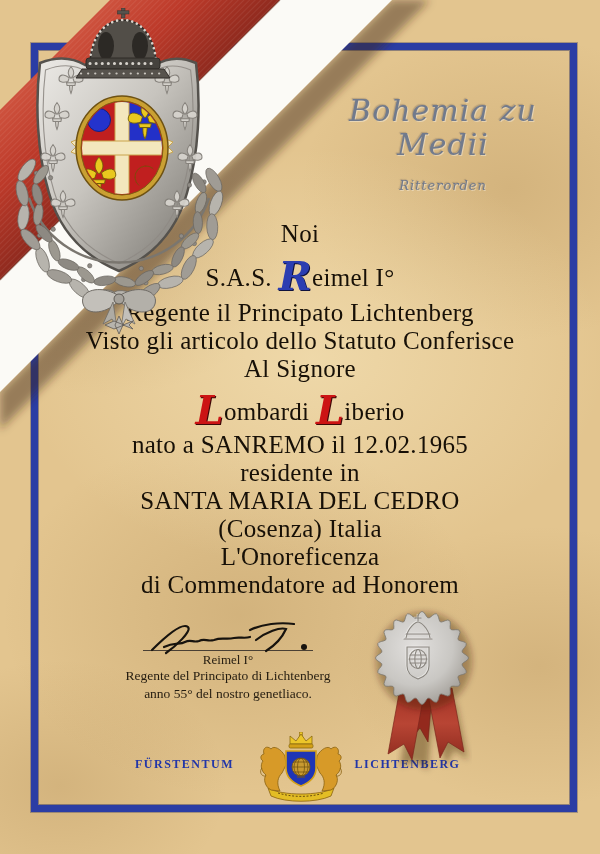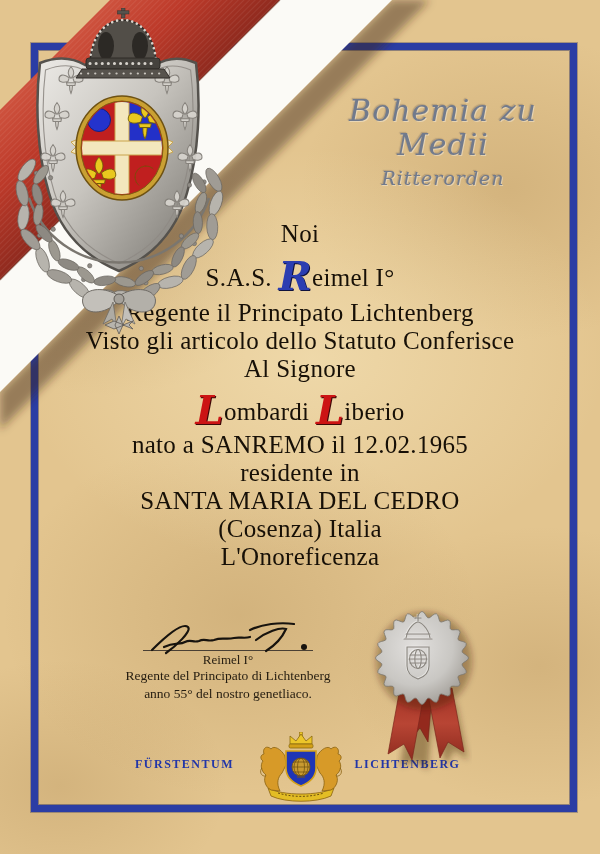--- a/index.html
+++ b/index.html
@@ -17,21 +17,21 @@
   .frame{position:absolute;left:31px;top:43px;right:23px;bottom:42px;
     border:7px solid #2b3da4;
     box-shadow:inset 0 0 0 1px rgba(18,28,90,.4), 0 0 0 1px rgba(18,28,90,.3);
     z-index:1;}
   .sash{position:absolute;left:0;top:0;z-index:3;}
   .crest{position:absolute;left:15px;top:8px;z-index:4;}
   .order-head{position:absolute;left:300px;top:94px;width:286px;text-align:center;z-index:2;
     color:#717a8c;font-family:"DejaVu Serif",cursive,serif;font-style:italic;
     text-shadow:1px 1px 0 rgba(255,255,255,.35), -1px -1px 1px rgba(60,60,80,.25);}
   .order-head .t1{font-size:30px;line-height:34px;letter-spacing:1px;}
-  .order-head .t2{font-size:19px;line-height:24px;margin-top:4px;letter-spacing:1px;}
+  .order-head .t2{font-size:13px;line-height:24px;margin-top:12px;letter-spacing:1px;}
   .tline{position:absolute;left:0;right:0;text-align:center;color:#171007;
     font-size:25px;line-height:28px;z-index:3;letter-spacing:.3px;}
   .initial{font-family:"DejaVu Serif",cursive,serif;font-style:italic;font-weight:bold;
     font-size:40px;line-height:28px;vertical-align:-4px;}
   .init-blue{color:#2b3db1;text-shadow:1px 1px 0 #10123d;}
   .init-red{color:#cc1414;text-shadow:1px 1px 0 #3d0808;}
   .sig-block{position:absolute;left:118px;top:616px;width:220px;z-index:3;text-align:center;color:#241c10;}
   .sig-svg{display:block;margin:0 auto;}
   .sig-rule{border:none;border-top:1px solid #4a4034;width:170px;margin:-6px auto 1px auto;}
   .sig-name{font-size:13px;line-height:15px;}
@@ -213,20 +213,21 @@
   <div class="tline" style="top:299px">Regente il Principato Lichtenberg</div>
   <div class="tline" style="top:262px"><span>S.A.S. </span><span class="initial init-blue">R</span><span>eimel I°</span></div>
   <div class="tline" style="top:327px">Visto gli articolo dello Statuto Conferisce</div>
   <div class="tline" style="top:355px">Al Signore</div>
   <div class="tline" style="top:396px"><span class="initial init-red">L</span><span>ombardi </span><span class="initial init-red">L</span><span>iberio</span></div>
   <div class="tline" style="top:431px">nato a SANREMO il 12.02.1965</div>
   <div class="tline" style="top:459px">residente in</div>
   <div class="tline" style="top:487px">SANTA MARIA DEL CEDRO</div>
   <div class="tline" style="top:515px">(Cosenza) Italia</div>
   <div class="tline" style="top:543px">L'Onoreficenza</div>
+  <div class="tline" style="top:571px">di Commendatore ad Honorem</div>
 
   <div class="sig-block">
     <svg class="sig-svg" width="180" height="40" viewBox="0 0 180 40">
       <g fill="none" stroke="#17130e" stroke-width="2.2" stroke-linecap="round">
         <path d="M14,34 C28,20 44,6 50,11 C54,15 38,30 28,37"></path>
         <path d="M26,31 C36,26 42,29 47,26 C53,23 55,27 61,25 C67,22 69,26 76,24 C84,21 88,24 96,22 C102,20.5 106,23 112,21"></path>
         <path d="M118,24 C128,16 142,11 148,13 C144,22 136,30 128,35"></path>
         <path d="M112,14 C124,8 142,6 156,8"></path>
       </g>
       <circle cx="166" cy="31" r="3" fill="#17130e"></circle>

